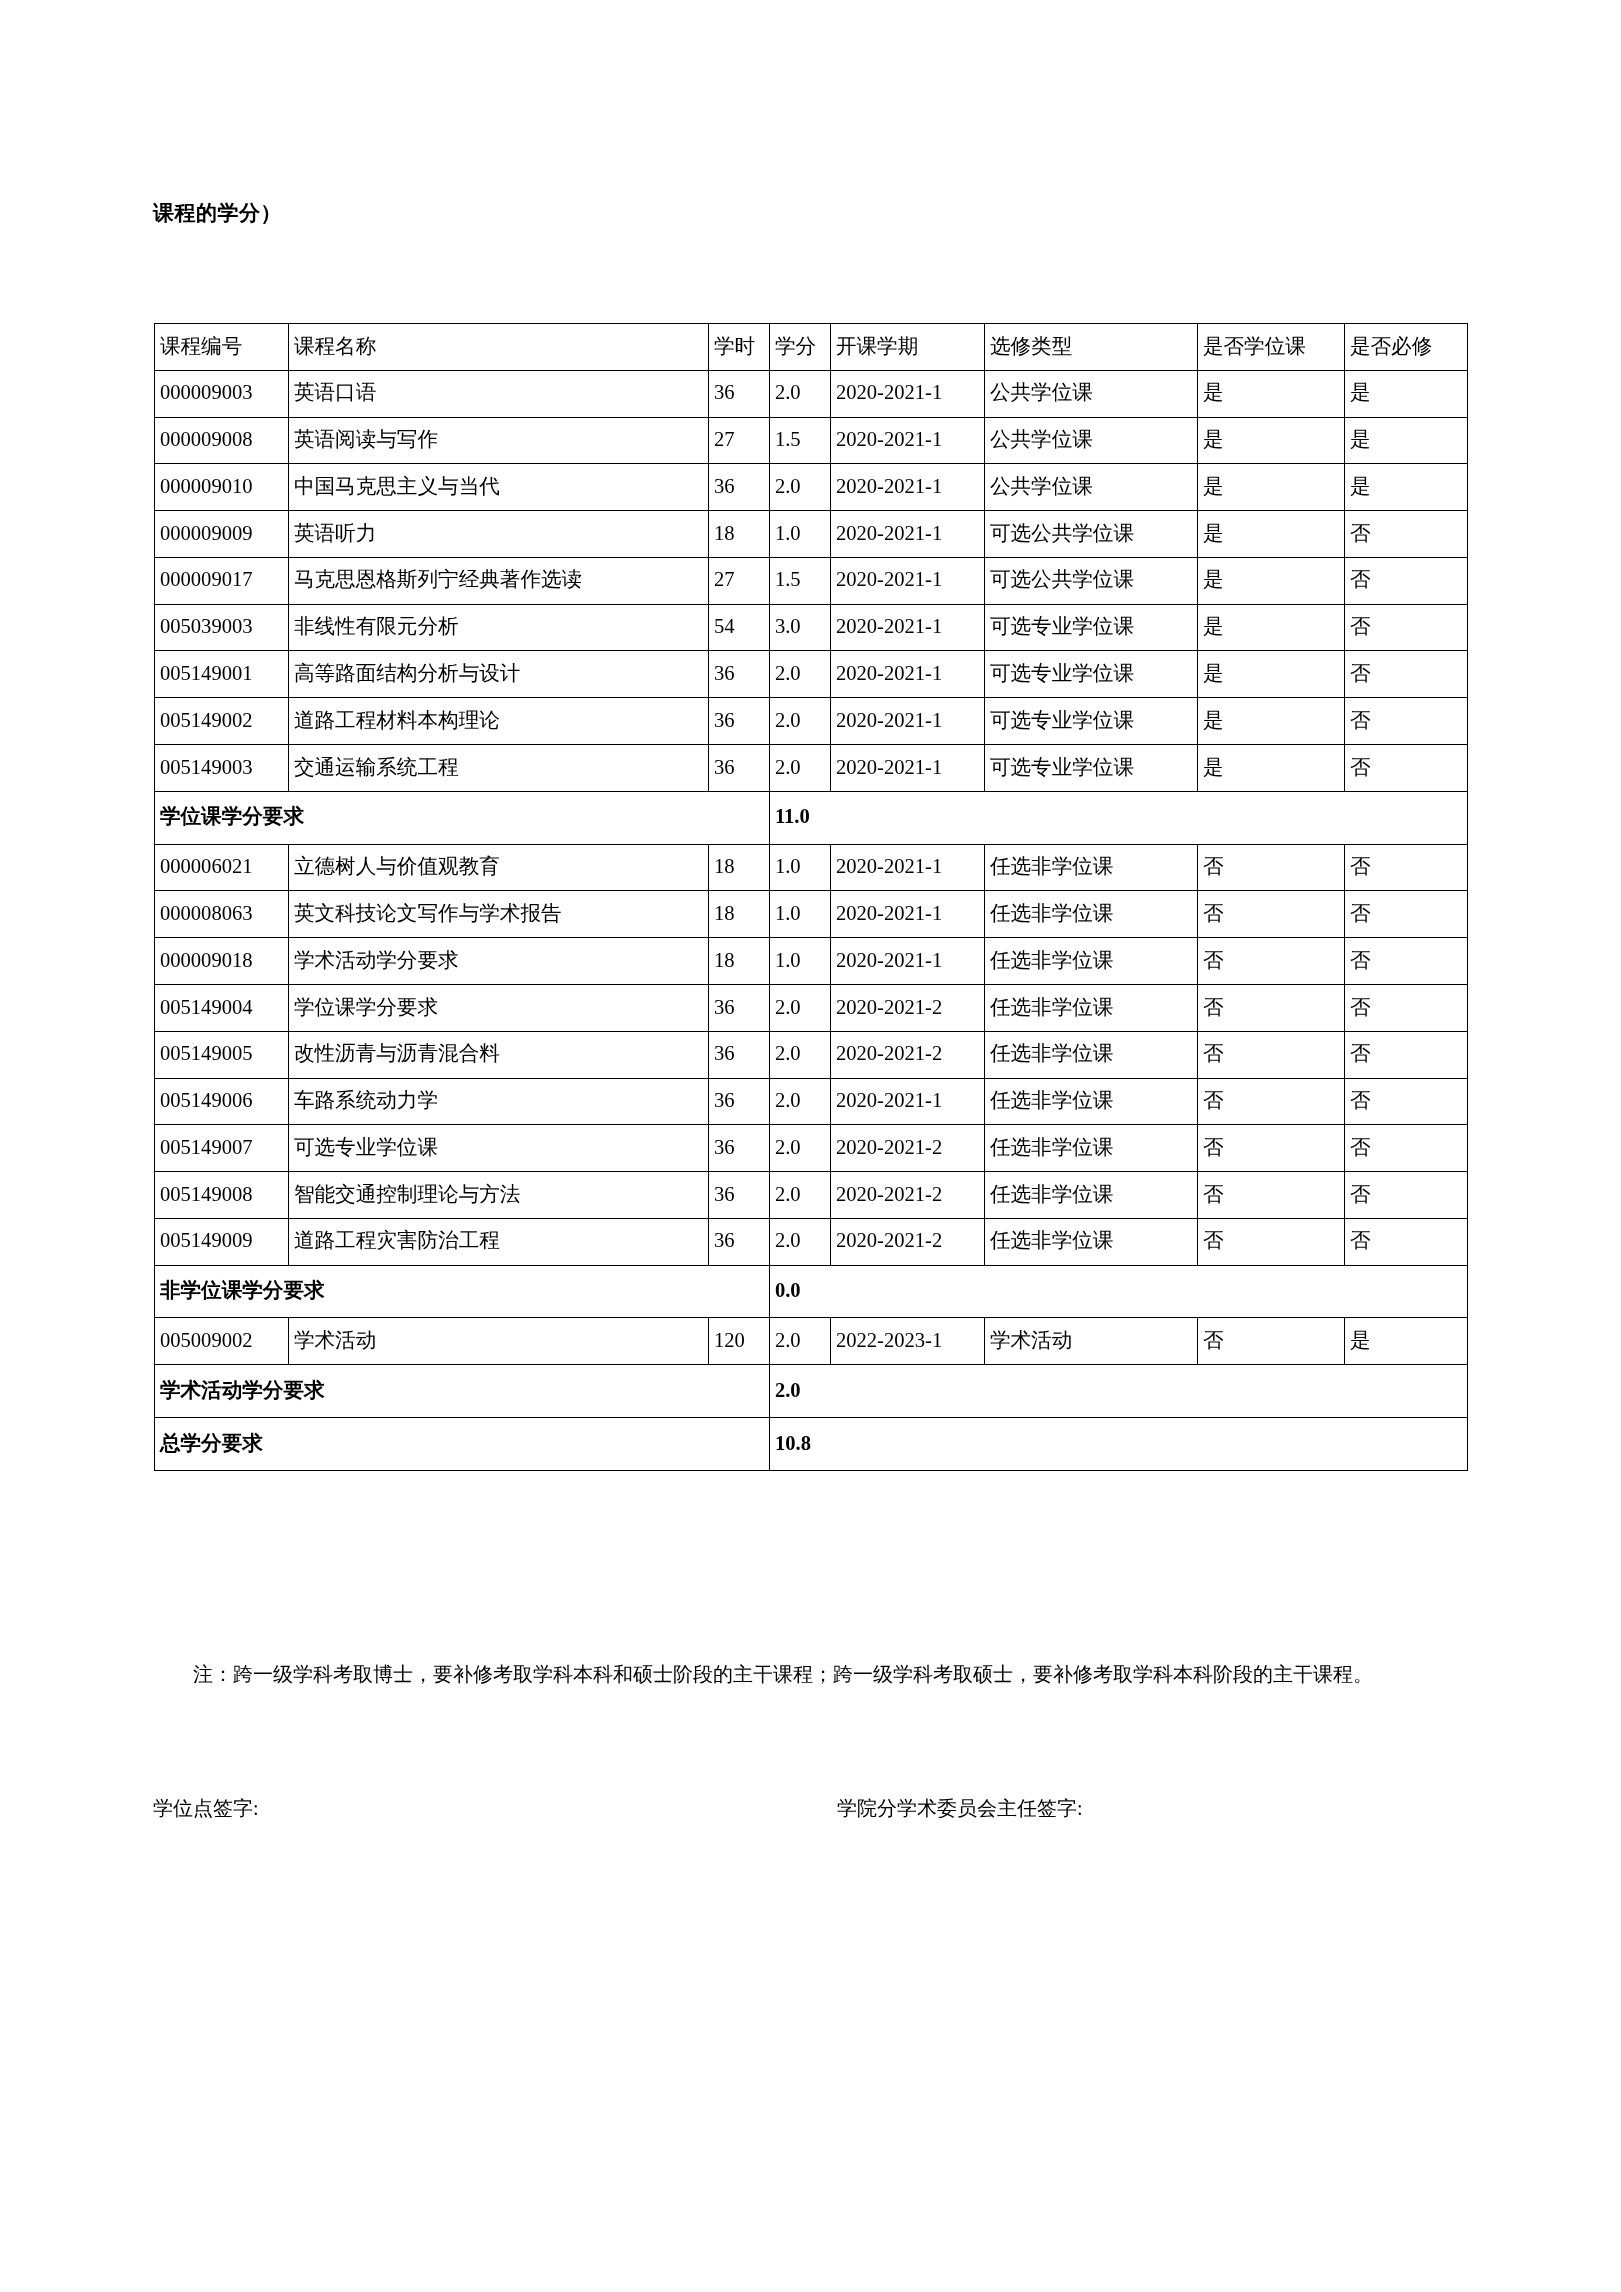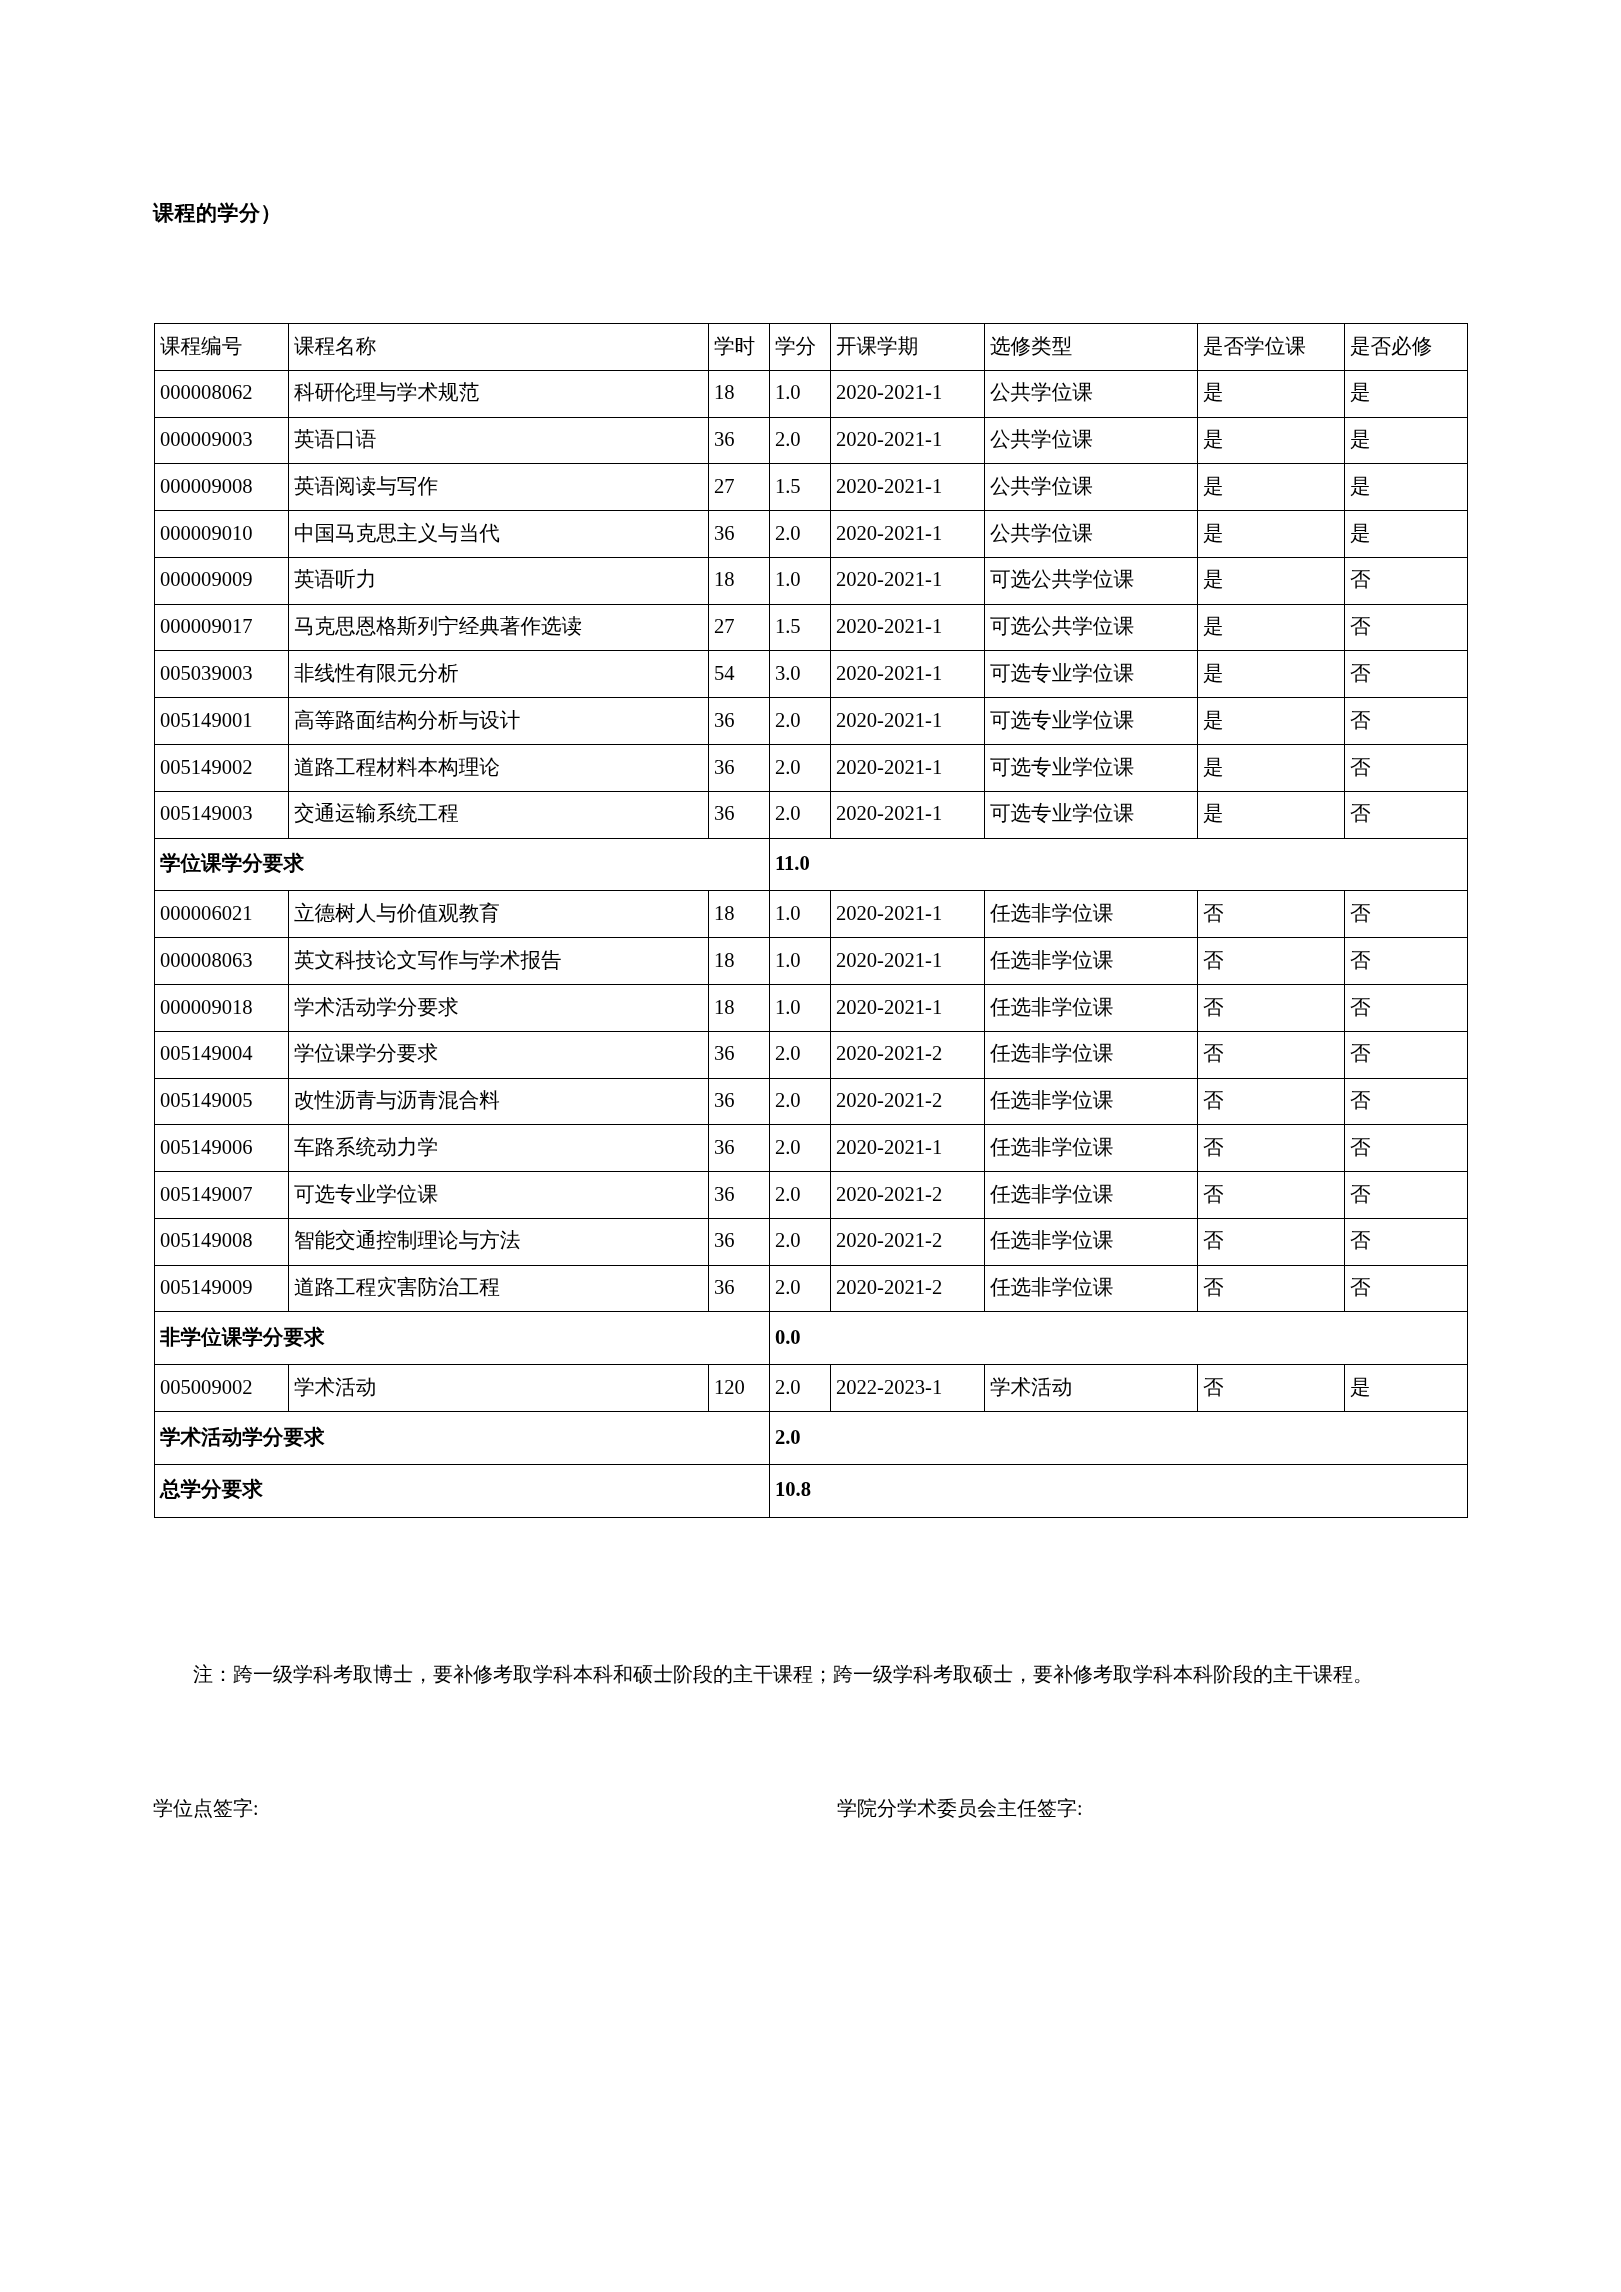--- a/index.html
+++ b/index.html
@@ -138,30 +138,20 @@
             <td>课程编号</td>
             <td>课程名称</td>
             <td>学时</td>
             <td>学分</td>
             <td>开课学期</td>
             <td>选修类型</td>
             <td>是否学位课</td>
             <td>是否必修</td>
           </tr>
           <tr>
-            <td>000008062</td>
-            <td>科研伦理与学术规范</td>
-            <td>18</td>
-            <td>1.0</td>
-            <td>2020-2021-1</td>
-            <td>公共学位课</td>
-            <td>是</td>
-            <td>是</td>
-          </tr>
-          <tr>
             <td>000009003</td>
             <td>英语口语</td>
             <td>36</td>
             <td>2.0</td>
             <td>2020-2021-1</td>
             <td>公共学位课</td>
             <td>是</td>
             <td>是</td>
           </tr>
           <tr>

